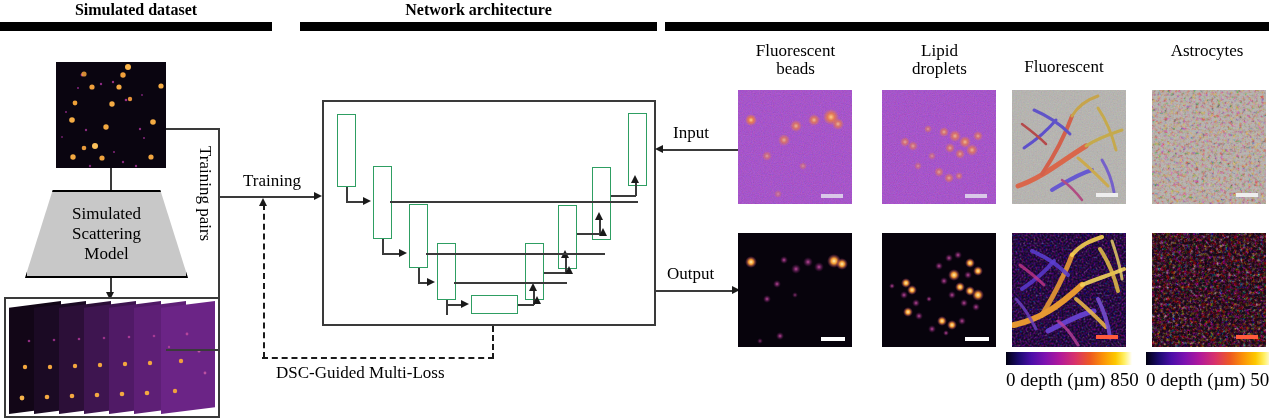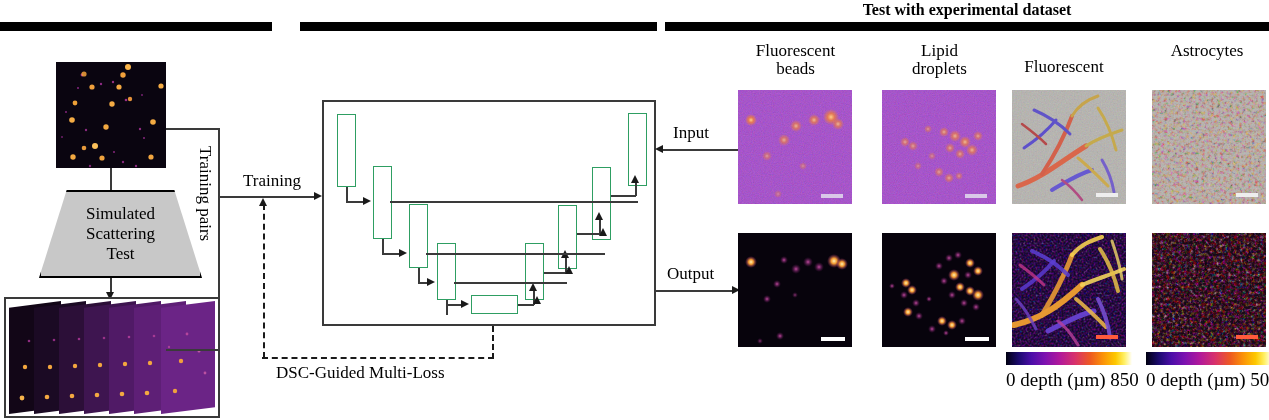--- a/index.html
+++ b/index.html
@@ -104,25 +104,26 @@
   }
   .cbar-lbl {
     position: absolute; font-size: 19px; color: #000; white-space: nowrap;
   }
 </style>
 </head>
 <body>
 
 <div class="fig">
 
+  <div class="sec-title" style="left:0;  top:1px; width:272px;">Simulated dataset</div>
   <div class="rule" style="left:0; top:22px; width:272px;"></div>
 
+  <div class="sec-title" style="left:300px; top:1px; width:357px;">Network architecture</div>
   <div class="rule" style="left:300px; top:22px; width:357px;"></div>
 
-  <div class="sec-title" style="left:665px; top:1px; width:604px;">Test with experimental dataset</div>
   <div class="rule" style="left:665px; top:22px; width:604px;"></div>
 
   <div class="img-box sim-gt" style="left:56px; top:62px; width:110px; height:106px;">
     <svg width="110" height="106" viewBox="0 0 110 106">
       <rect width="110" height="106" fill="#0a0510"></rect>
       <g>
         <circle cx="26" cy="13" r="1.4" fill="#9b2f8e"></circle>
         <circle cx="28" cy="12" r="2.6" fill="#f4a23a" opacity="0.85"></circle>
         <circle cx="72" cy="5" r="3.0" fill="#f9b44a"></circle>
         <circle cx="67" cy="13" r="2.7" fill="#f2a13c"></circle>
@@ -153,24 +154,24 @@
         <circle cx="58" cy="90" r="1.1" fill="#7c2474"></circle>
         <circle cx="80" cy="104" r="1.2" fill="#8a2a7d"></circle>
         <circle cx="34" cy="104" r="1.2" fill="#7f2676"></circle>
         <circle cx="6" cy="75" r="1.0" fill="#6e1f6a"></circle>
       </g>
     </svg>
   </div>
 
   <div class="conn v" style="left:110px; top:168px; height:29px;"></div>
 
-  <div class="trap" style="left:39px; top:190px; width:163px; height:88px;">
+  <div class="trap" style="left:25px; top:190px; width:163px; height:88px;">
     <span>Simulated</span>
     <span>Scattering</span>
-    <span>Test</span>
+    <span>Model</span>
   </div>
 
   <div class="conn v" style="left:110px; top:278px; height:18px;"></div>
   <div class="arrow-d" style="left:105.5px; top:292px;"></div>
 
   <div class="frame" style="left:4px; top:297px; width:216px; height:121px;"></div>
   <div class="stack" style="left:9px; top:301px; width:206px; height:113px;">
     <div class="slice" style="left:0px;   background:#120617;"></div>
     <div class="slice" style="left:25px;  background:#1b0a24;"></div>
     <div class="slice" style="left:50px;  background:#2c0f38;"></div>

